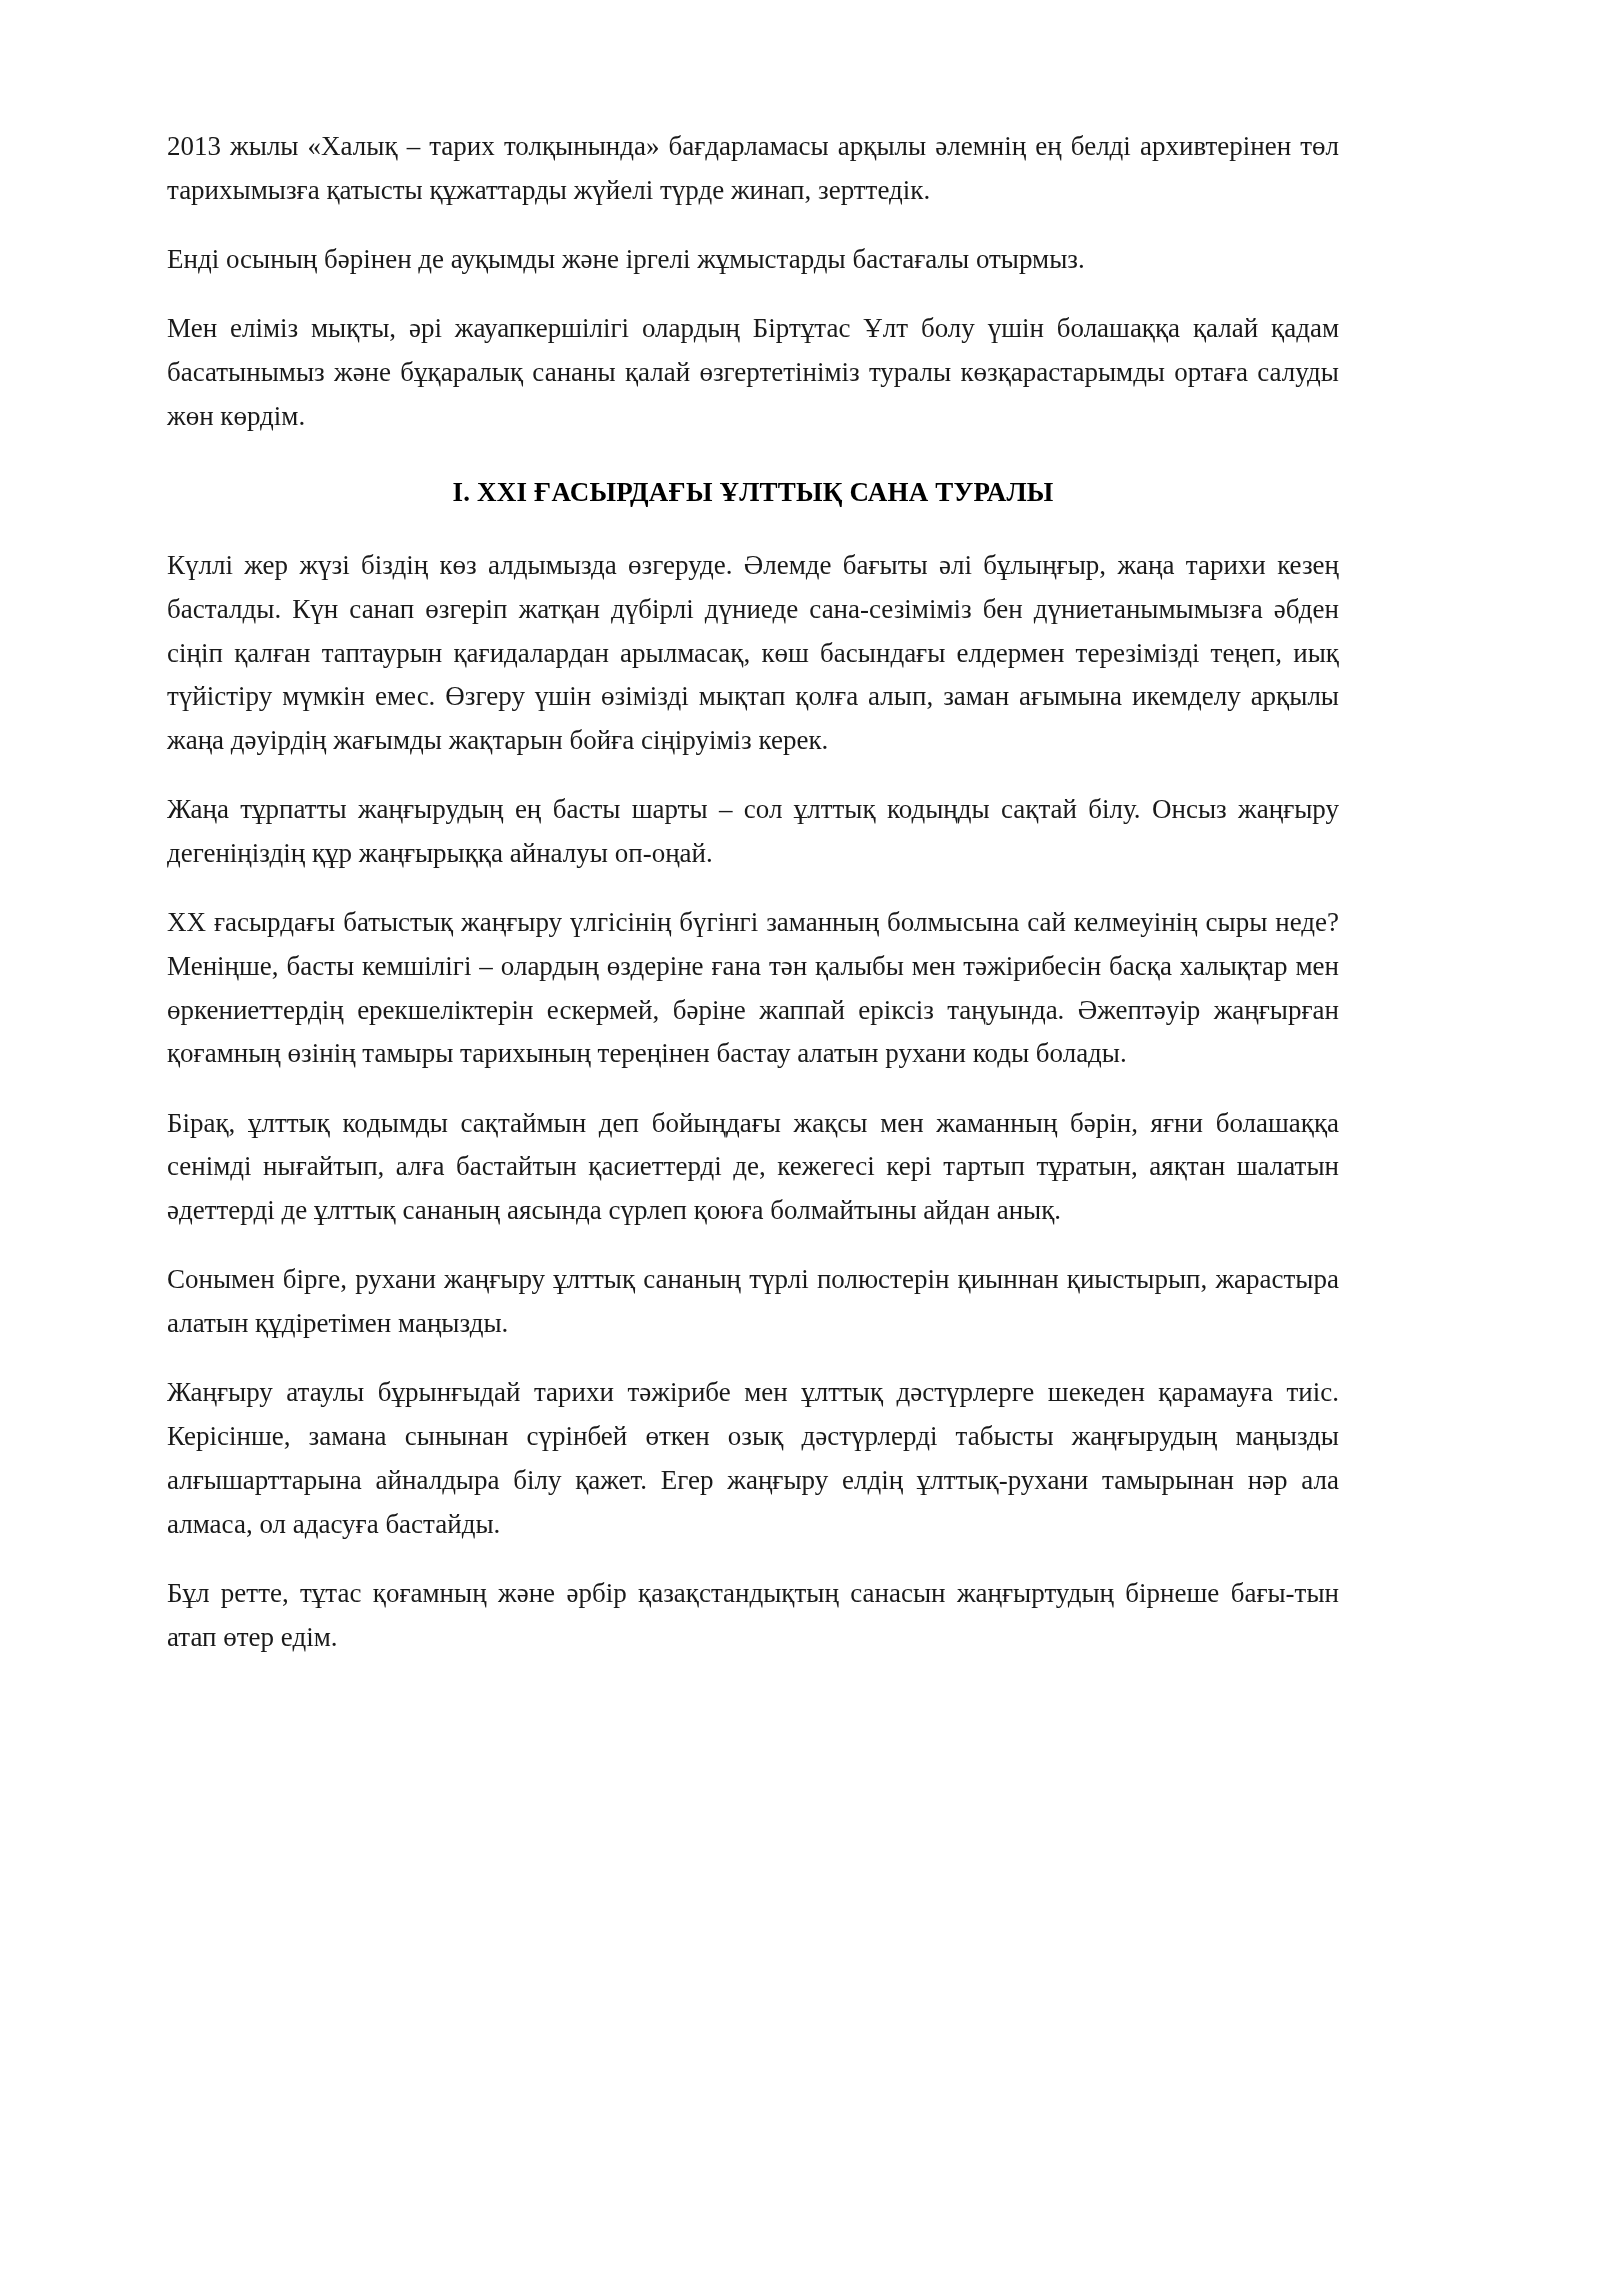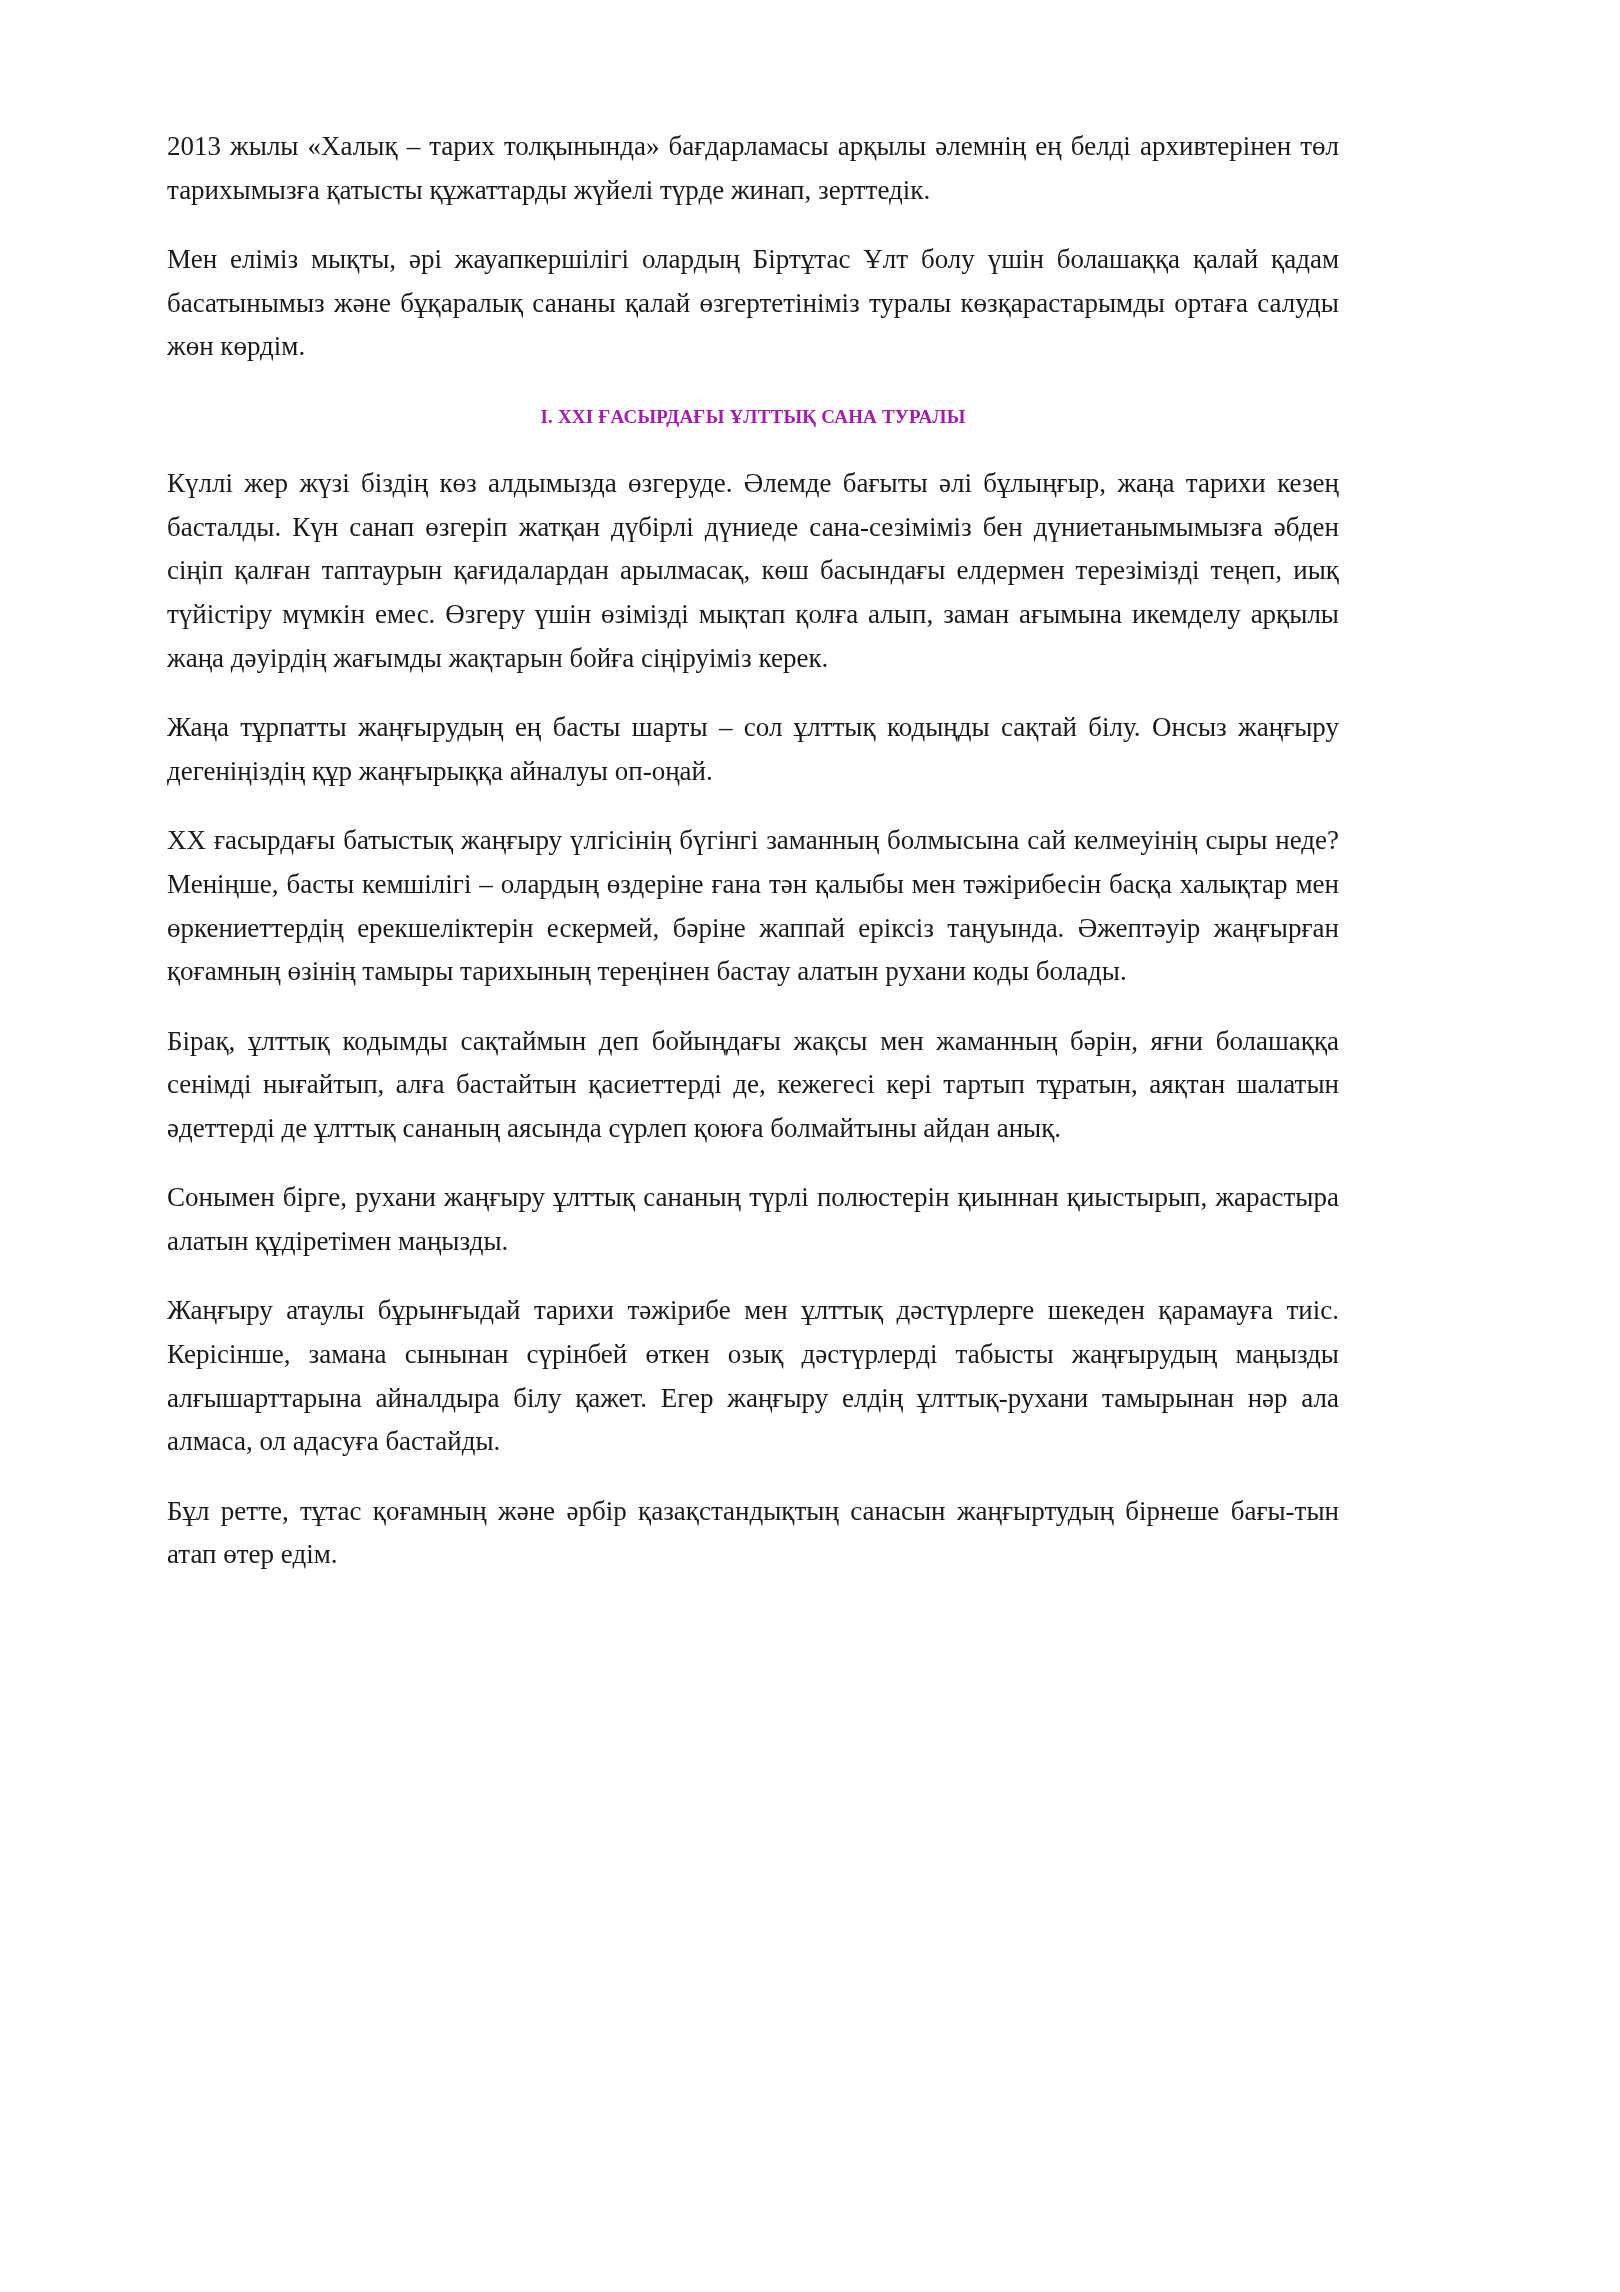--- a/index.html
+++ b/index.html
@@ -33,34 +33,35 @@
     margin: 0 0 25.5px 0;
     text-align: justify;
     text-justify: inter-word;
     hyphens: none;
   }
   p.para:last-child {
     margin-bottom: 12px;
   }
   h2.section-heading {
     margin: 33px 0 29px 0;
-    font-size: 19px;
+    font-size: 27px;
     font-weight: bold;
     text-align: center;
     letter-spacing: 0.2px;
-    color: #a21caf;
+    color: #000000;
   }
 </style>
 </head>
 <body>
 
 <div class="page">
   <div class="doc-body">
 
     <p class="para">2013 жылы «Халық – тарих толқынында» бағдарламасы арқылы әлемнің ең белді архивтерінен төл тарихымызға қатысты құжаттарды жүйелі түрде жинап, зерттедік.</p>
+    <p class="para">Енді осының бәрінен де ауқымды және іргелі жұмыстарды бастағалы отырмыз.</p>
     <p class="para">Мен еліміз мықты, әрі жауапкершілігі олардың Біртұтас Ұлт болу үшін болашаққа қалай қадам басатынымыз және бұқаралық сананы қалай өзгертетініміз туралы көзқарастарымды ортаға салуды жөн көрдім.</p>
 
     <h2 class="section-heading">І. XXI ҒАСЫРДАҒЫ ҰЛТТЫҚ САНА ТУРАЛЫ</h2>
 
     <p class="para">Күллі жер жүзі біздің көз алдымызда өзгеруде. Әлемде бағыты әлі бұлыңғыр, жаңа тарихи кезең басталды. Күн санап өзгеріп жатқан дүбірлі дүниеде сана-сезіміміз бен дүниетанымымызға әбден сіңіп қалған таптаурын қағидалардан арылмасақ, көш басындағы елдермен терезімізді теңеп, иық түйістіру мүмкін емес. Өзгеру үшін өзімізді мықтап қолға алып, заман ағымына икемделу арқылы жаңа дәуірдің жағымды жақтарын бойға сіңіруіміз керек.</p>
     <p class="para">Жаңа тұрпатты жаңғырудың ең басты шарты – сол ұлттық кодыңды сақтай білу. Онсыз жаңғыру дегеніңіздің құр жаңғырыққа айналуы оп-оңай.</p>
     <p class="para">ХХ ғасырдағы батыстық жаңғыру үлгісінің бүгінгі заманның болмысына сай келмеуінің сыры неде? Меніңше, басты кемшілігі – олардың өздеріне ғана тән қалыбы мен тәжірибесін басқа халықтар мен өркениеттердің ерекшеліктерін ескермей, бәріне жаппай еріксіз таңуында. Әжептәуір жаңғырған қоғамның өзінің тамыры тарихының тереңінен бастау алатын рухани коды болады.</p>
     <p class="para">Бірақ, ұлттық кодымды сақтаймын деп бойыңдағы жақсы мен жаманның бәрін, яғни болашаққа сенімді нығайтып, алға бастайтын қасиеттерді де, кежегесі кері тартып тұратын, аяқтан шалатын әдеттерді де ұлттық сананың аясында сүрлеп қоюға болмайтыны айдан анық.</p>
     <p class="para">Сонымен бірге, рухани жаңғыру ұлттық сананың түрлі полюстерін қиыннан қиыстырып, жарастыра алатын құдіретімен маңызды.</p>
     <p class="para">Жаңғыру атаулы бұрынғыдай тарихи тәжірибе мен ұлттық дәстүрлерге шекеден қарамауға тиіс. Керісінше, замана сынынан сүрінбей өткен озық  дәстүрлерді табысты жаңғырудың маңызды алғышарттарына айналдыра білу қажет. Егер жаңғыру елдің ұлттық-рухани тамырынан нәр ала алмаса, ол адасуға бастайды.</p>

